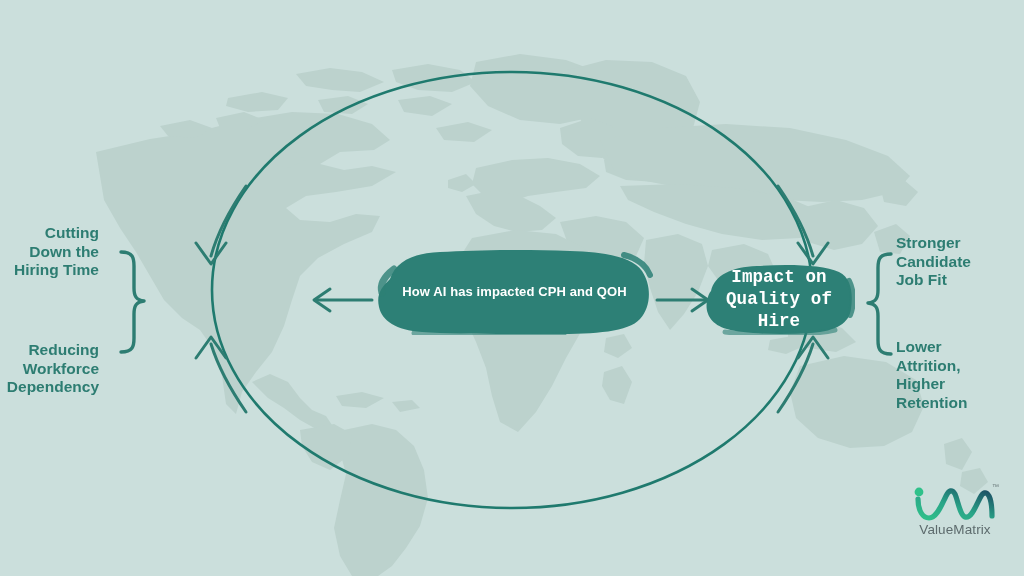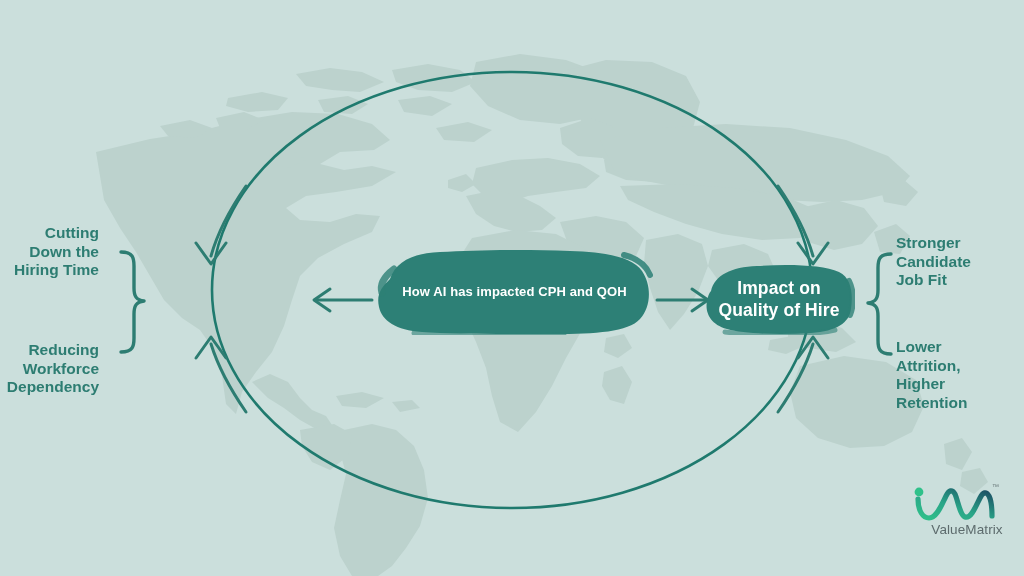--- a/index.html
+++ b/index.html
@@ -67,20 +67,21 @@
     width: 152px;
     height: 72px;
     font-size: 17.5px;
   }
   #node-right {
     left: 703px;
     top: 263px;
     width: 152px;
     height: 72px;
     font-size: 17.5px;
+    font-family: Liberation Mono, monospace;
   }
 
   
   .side-label {
     position: absolute;
     color: #2d7d72;
     font-weight: 700;
     font-size: 15.5px;
     line-height: 1.2;
     white-space: pre-line;
@@ -96,21 +97,21 @@
   
   #brand {
     position: absolute;
     left: 900px;
     top: 482px;
     width: 110px;
     height: 62px;
   }
   #brand-name {
     position: absolute;
-    left: 12px;
+    left: 0;
     top: 40px;
     width: 110px;
     text-align: center;
     font-size: 13.5px;
     color: #5d6b6d;
     font-weight: 400;
     letter-spacing: 0.1px;
   }
   #brand-tm {
     position: absolute;

